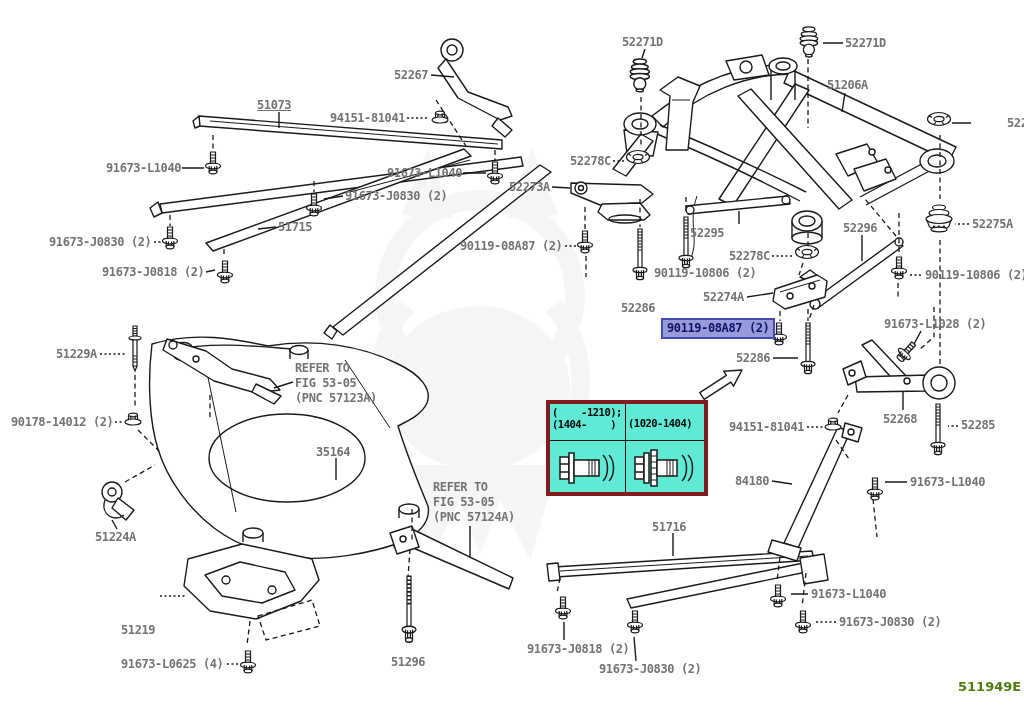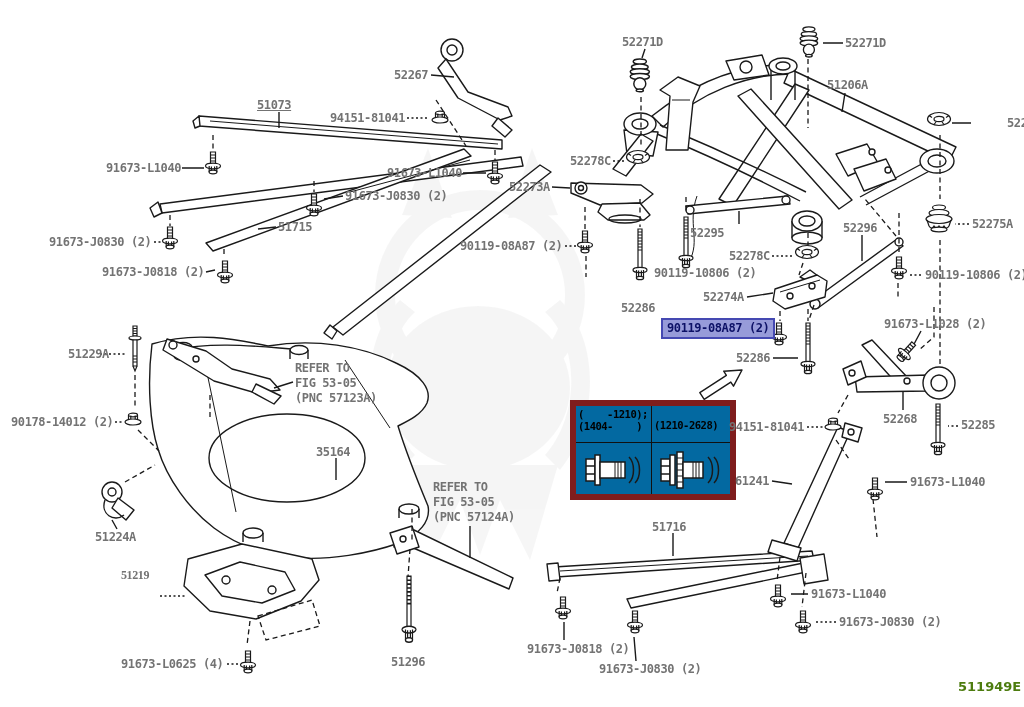--- a/index.html
+++ b/index.html
@@ -10,22 +10,22 @@
   .s{fill:none;stroke:#1a1a1a;stroke-width:1.4;stroke-linejoin:round;}
   .thin{fill:none;stroke:#1a1a1a;stroke-width:1;}
   .ld{fill:none;stroke:#1a1a1a;stroke-width:1.4;}
   .lt{fill:none;stroke:#1a1a1a;stroke-width:1.4;stroke-dasharray:2,2.5;}
   .dl{fill:none;stroke:#1a1a1a;stroke-width:1.3;stroke-dasharray:5,3.5;}
   #labels-layer{position:absolute;left:0;top:0;width:100%;height:100%;}
   .plabel{position:absolute;white-space:pre;font:bold 12px/15px "DejaVu Sans Mono","Liberation Mono",monospace;
           letter-spacing:-0.4px;color:#737373;}
   .plabel.hl{background:#979bd9;box-shadow:0 0 0 2px #4549b2;color:#0d1166;padding:1px 4px;}
   #figure-code{position:absolute;left:958px;top:679px;font:bold 13px "DejaVu Sans","Liberation Sans",sans-serif;color:#4d7c0f;}
-  #legend-box{position:absolute;left:546px;top:400px;width:154px;height:88px;border:6px solid #7f1d1d;
-              display:grid;grid-template-columns:76px 1fr;grid-template-rows:37px 1fr;background:#0369a1;margin-left:24px;}
+  #legend-box{position:absolute;left:546px;top:400px;width:154px;height:88px;border:4px solid #7f1d1d;
+              display:grid;grid-template-columns:76px 1fr;grid-template-rows:37px 1fr;background:#5eead4;}
   .lcell{border-right:1.5px solid #111;border-bottom:1.5px solid #111;overflow:hidden;
          font:bold 10.5px/12px "DejaVu Sans Mono","Liberation Mono",monospace;letter-spacing:-0.5px;
          padding:2px 1px 0 2px;white-space:pre;}
   .lcell.last-col{border-right:none;}
   .lcell.bottom{border-bottom:none;display:flex;align-items:center;justify-content:center;}
   .lcell.vcenter{display:flex;align-items:center;}
 </style>
 </head>
 <body>
 
@@ -304,21 +304,21 @@
     <use href="#bushing" transform="translate(924,204)"></use>
     <use href="#stud" transform="translate(128,326)"></use>
   </g>
 
   <polygon class="p" points="699.8,392.6 726.4,375.4 723.7,371.2 742,370 733.5,386.2 730.8,382.1 704.2,399.4"></polygon>
 </svg>
 
 <div id="legend-box">
   <div class="lcell"><span>(    -1210);</span>
 <span>(1404-    )</span></div>
-  <div class="lcell last-col vcenter"><span>(1210-2628)</span></div>
+  <div class="lcell last-col vcenter"><span>(1020-1404)</span></div>
   <div class="lcell bottom">
     <svg width="62" height="40" viewBox="0 0 62 40">
       <g fill="#fff" stroke="#1a1a1a" stroke-width="1.5">
         <rect x="3" y="9" width="9" height="22"></rect>
         <path d="M3,16 h9 M3,24 h9" fill="none"></path>
         <rect x="12" y="5" width="5" height="30"></rect>
         <rect x="17" y="12" width="25" height="16"></rect>
         <path d="M32,12 v16 M35,12 v16 M38,12 v16" fill="none" stroke-width="1"></path>
         <path d="M46,7 C52,13 52,27 46,33 M52,7 C58,13 58,27 52,33" fill="none"></path>
       </g>
@@ -361,36 +361,36 @@
       <div class="plabel" style="left: 973px; top: 116px; margin-left: 34px;">52277B</div>
       <div class="plabel" style="left: 729px; top: 249px;">52278C</div>
       <div class="plabel" style="left: 654px; top: 266px;">90119-10806 (2)</div>
       <div class="plabel" style="left: 925px; top: 268px;">90119-10806 (2)</div>
       <div class="plabel" style="left: 972px; top: 217px;">52275A</div>
       <div class="plabel" style="left: 621px; top: 301px;">52286</div>
       <div class="plabel" style="left: 703px; top: 290px;">52274A</div>
       <div class="plabel hl" style="left: 663px; top: 320px;">90119-08A87 (2)</div>
       <div class="plabel" style="left: 736px; top: 351px;">52286</div>
       <div class="plabel" style="left: 884px; top: 317px;">91673-L1028 (2)</div>
-      <div class="plabel" style="left: 56px; top: 347px; margin-left: 12px;">51229A</div>
+      <div class="plabel" style="left: 56px; top: 347px;">51229A</div>
       <div class="plabel" style="left: 11px; top: 415px;">90178-14012 (2)</div>
       <div class="plabel" style="left: 316px; top: 445px;">35164</div>
       <div class="plabel" style="left: 295px; top: 361px;">REFER TO
 FIG 53-05
 (PNC 57123A)</div>
       <div class="plabel" style="left: 433px; top: 480px;">REFER TO
 FIG 53-05
 (PNC 57124A)</div>
       <div class="plabel" style="left: 729px; top: 420px;">94151-81041</div>
       <div class="plabel" style="left: 883px; top: 412px; text-align: center;">52268</div>
       <div class="plabel" style="left: 961px; top: 418px;">52285</div>
-      <div class="plabel" style="left: 735px; top: 474px;">61241</div>
+      <div class="plabel" style="left: 735px; top: 474px;">84180</div>
       <div class="plabel" style="left: 910px; top: 475px;">91673-L1040</div>
       <div class="plabel" style="left: 95px; top: 530px;">51224A</div>
-      <div class="plabel" style="left: 121px; top: 568px; font-family: Liberation Serif, serif;">51219</div>
+      <div class="plabel" style="left: 121px; top: 623px;">51219</div>
       <div class="plabel" style="left: 121px; top: 657px;">91673-L0625 (4)</div>
       <div class="plabel" style="left: 391px; top: 655px;">51296</div>
       <div class="plabel" style="left: 652px; top: 520px;">51716</div>
       <div class="plabel" style="left: 811px; top: 587px;">91673-L1040</div>
       <div class="plabel" style="left: 839px; top: 615px;">91673-J0830 (2)</div>
       <div class="plabel" style="left: 527px; top: 642px;">91673-J0818 (2)</div>
       <div class="plabel" style="left: 599px; top: 662px;">91673-J0830 (2)</div>
     </div>
 
 <div id="figure-code">511949E</div>

